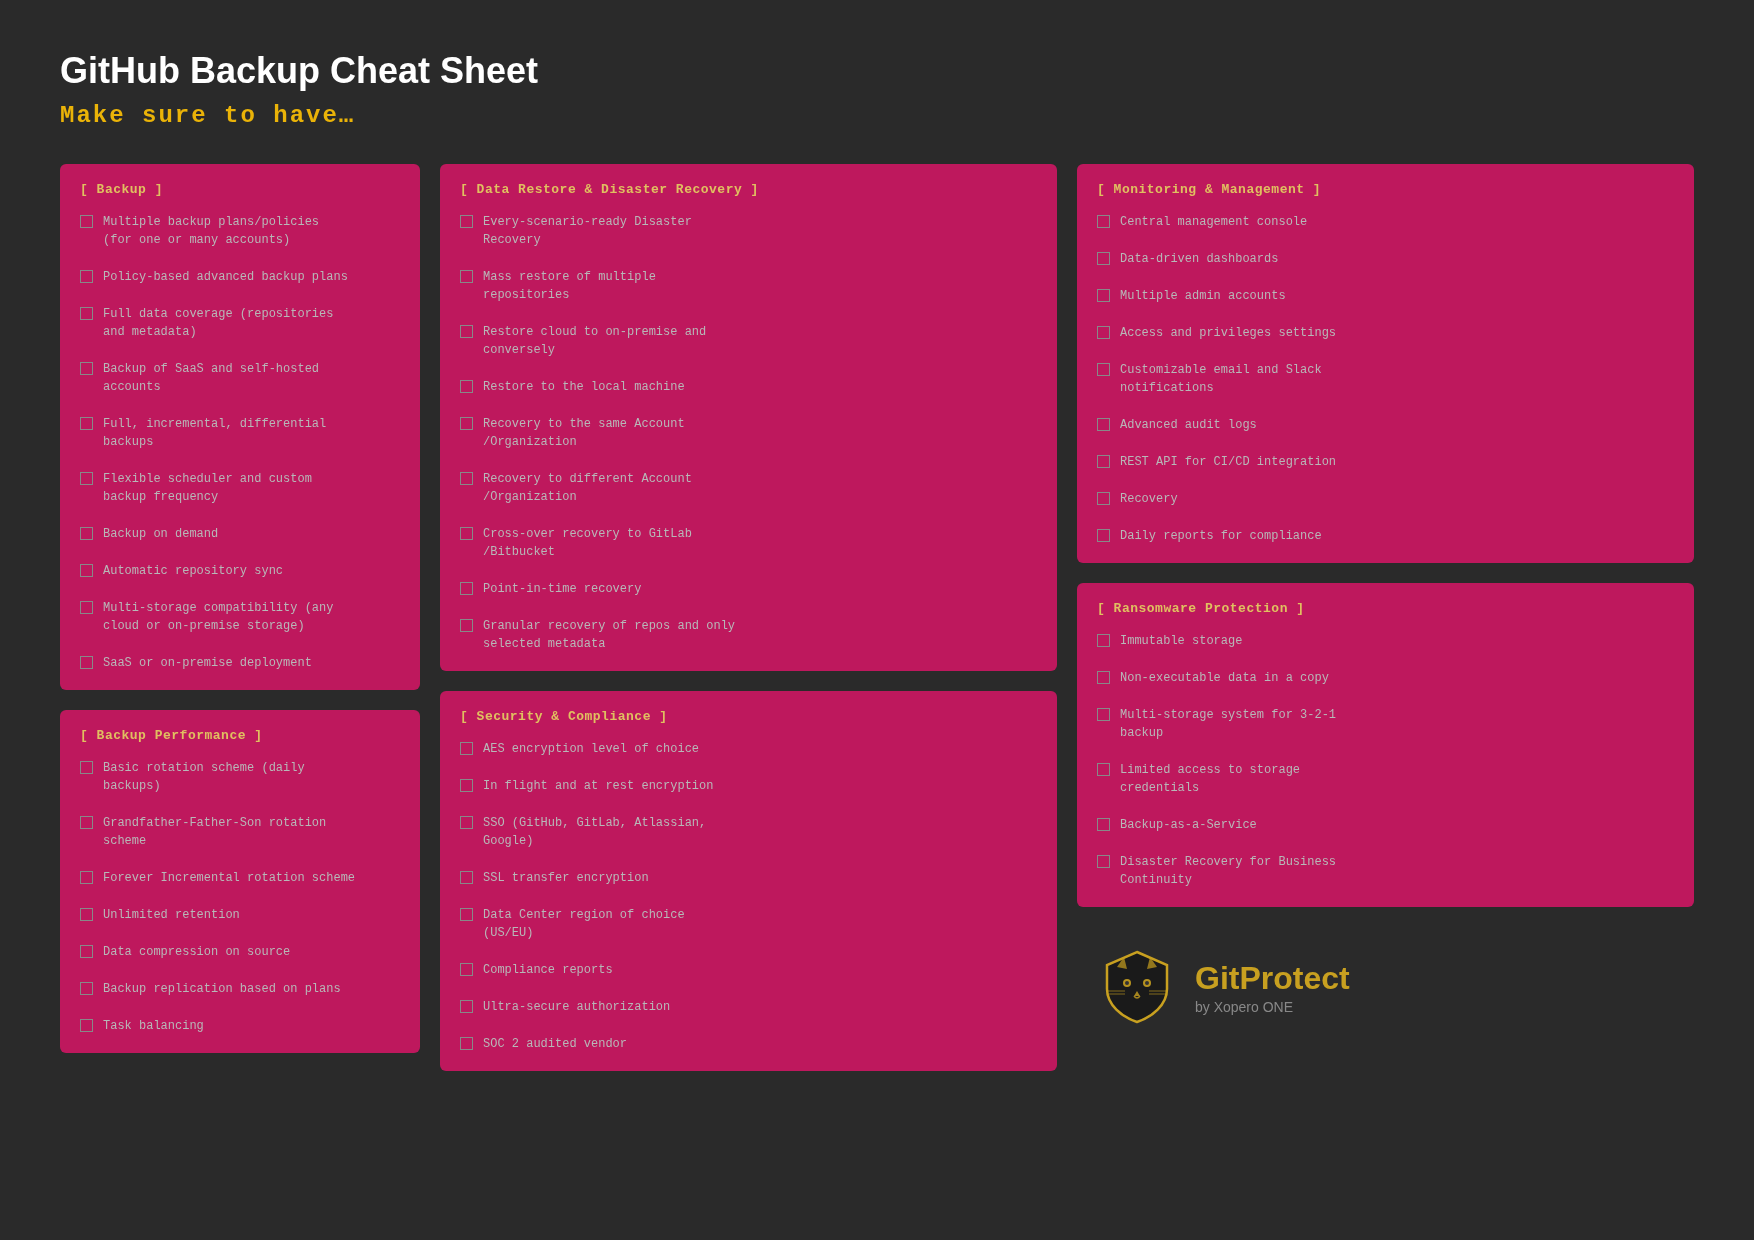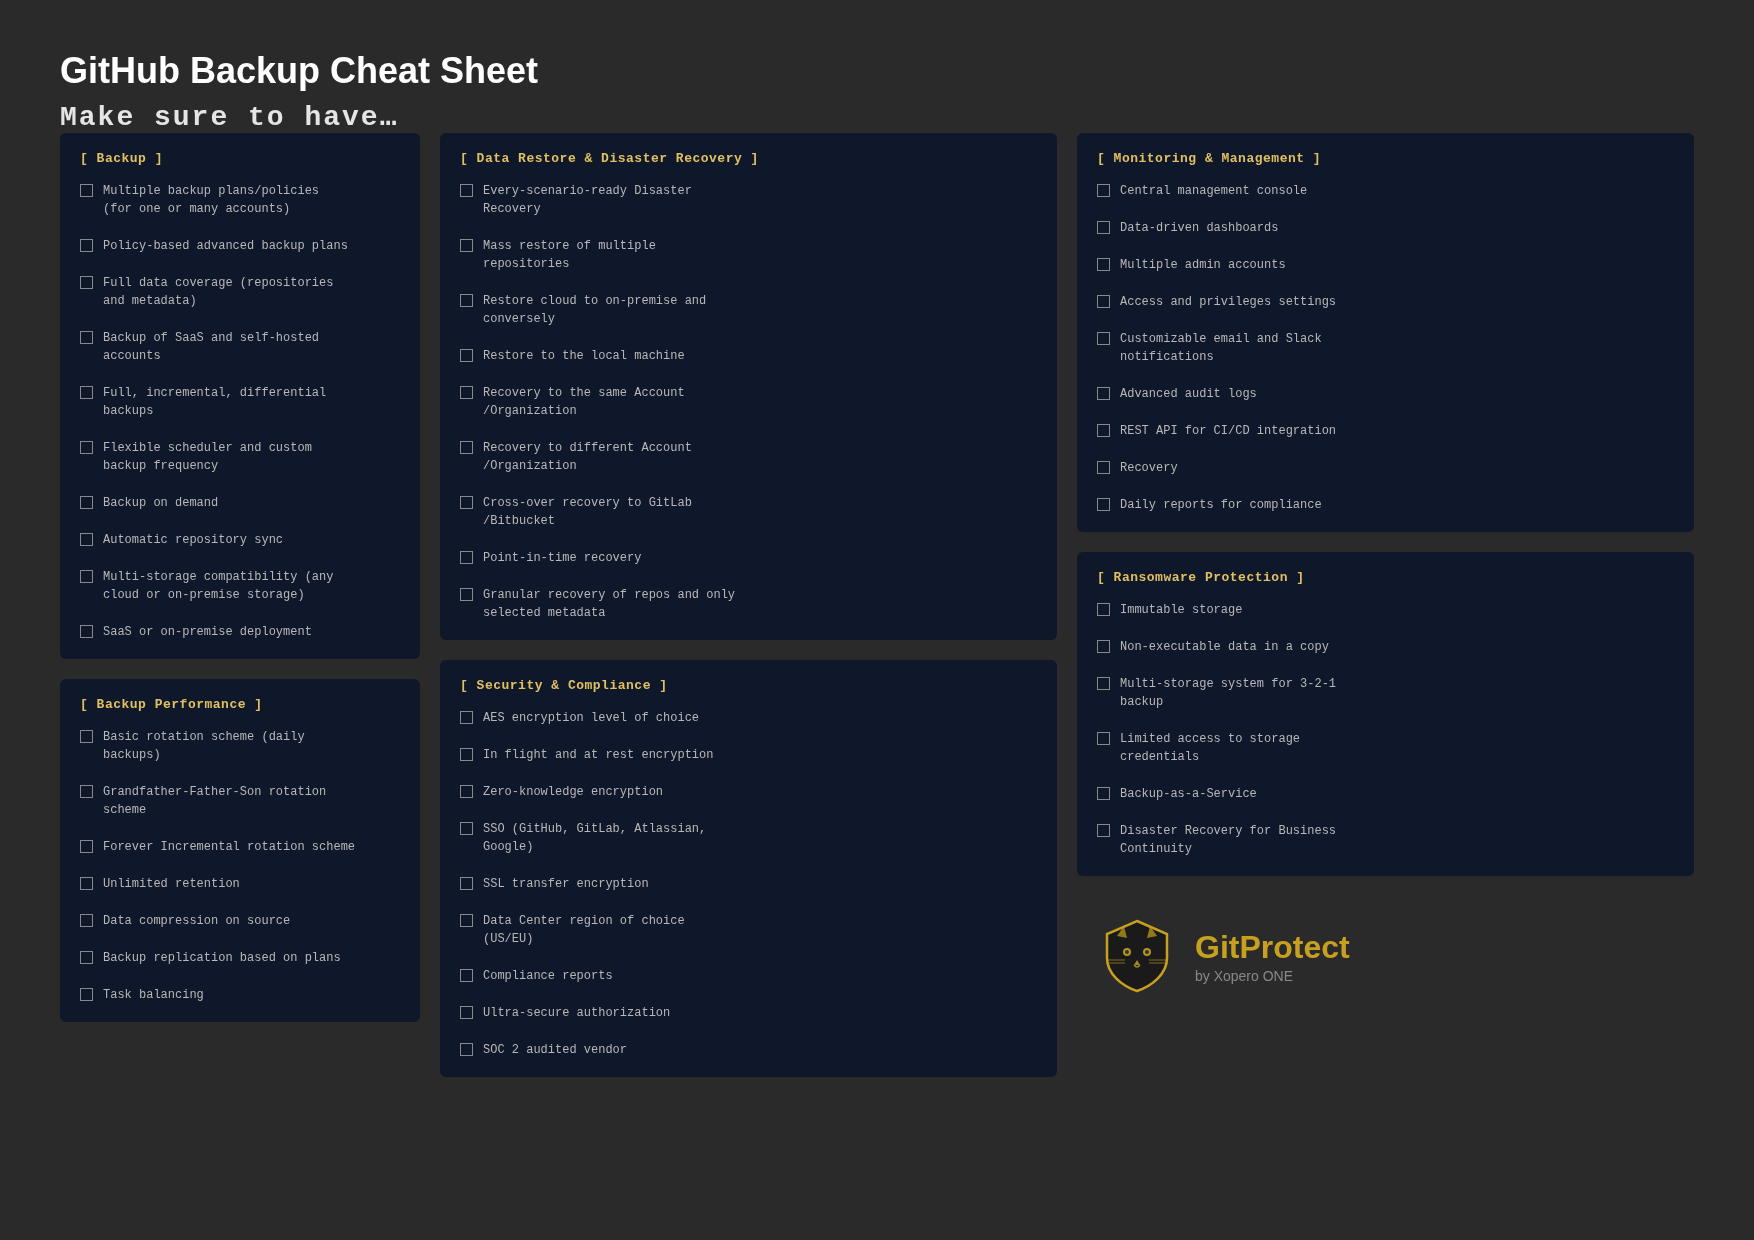--- a/index.html
+++ b/index.html
@@ -15,24 +15,25 @@
 
     .page-title {
       color: #ffffff;
       font-size: 36px;
       font-weight: 900;
       font-family: Arial, sans-serif;
       margin-bottom: 10px;
     }
 
     .page-subtitle {
-      color: #e5e5e5;
-      font-size: 28px;
+      color: #eab308;
+      font-size: 24px;
       font-family: 'Courier New', Courier, monospace;
       font-weight: bold;
+      margin-bottom: 35px;
       letter-spacing: 2px;
     }
 
     .main-grid {
       display: grid;
       grid-template-columns: 360px 1fr 1fr;
       gap: 20px;
       align-items: start;
     }
 
@@ -48,21 +49,21 @@
       gap: 20px;
     }
 
     .right-col {
       display: flex;
       flex-direction: column;
       gap: 20px;
     }
 
     .card {
-      background-color: #0f172a;
+      background-color: #be185d;
       border-radius: 6px;
       padding: 18px 20px;
     }
 
     .card-title {
       color: #e0c060;
       font-size: 13px;
       font-family: 'Courier New', Courier, monospace;
       font-weight: bold;
       margin-bottom: 16px;
@@ -290,24 +291,20 @@
       <li>
             <span class="checkbox"></span>
             <span style="white-space: pre-line; text-align: center;">AES encryption level of choice</span>
           </li>
           <li>
             <span class="checkbox"></span>
             <span style="white-space: pre-line;">In flight and at rest encryption</span>
           </li>
           <li>
             <span class="checkbox"></span>
-            <span style="white-space: pre-line;">Zero-knowledge encryption</span>
-          </li>
-          <li>
-            <span class="checkbox"></span>
             <span style="white-space: pre-line;">SSO (GitHub, GitLab, Atlassian,
 Google)</span>
           </li>
           <li>
             <span class="checkbox"></span>
             <span style="white-space: pre-line;">SSL transfer encryption</span>
           </li>
           <li>
             <span class="checkbox"></span>
             <span style="white-space: pre-line;">Data Center region of choice

